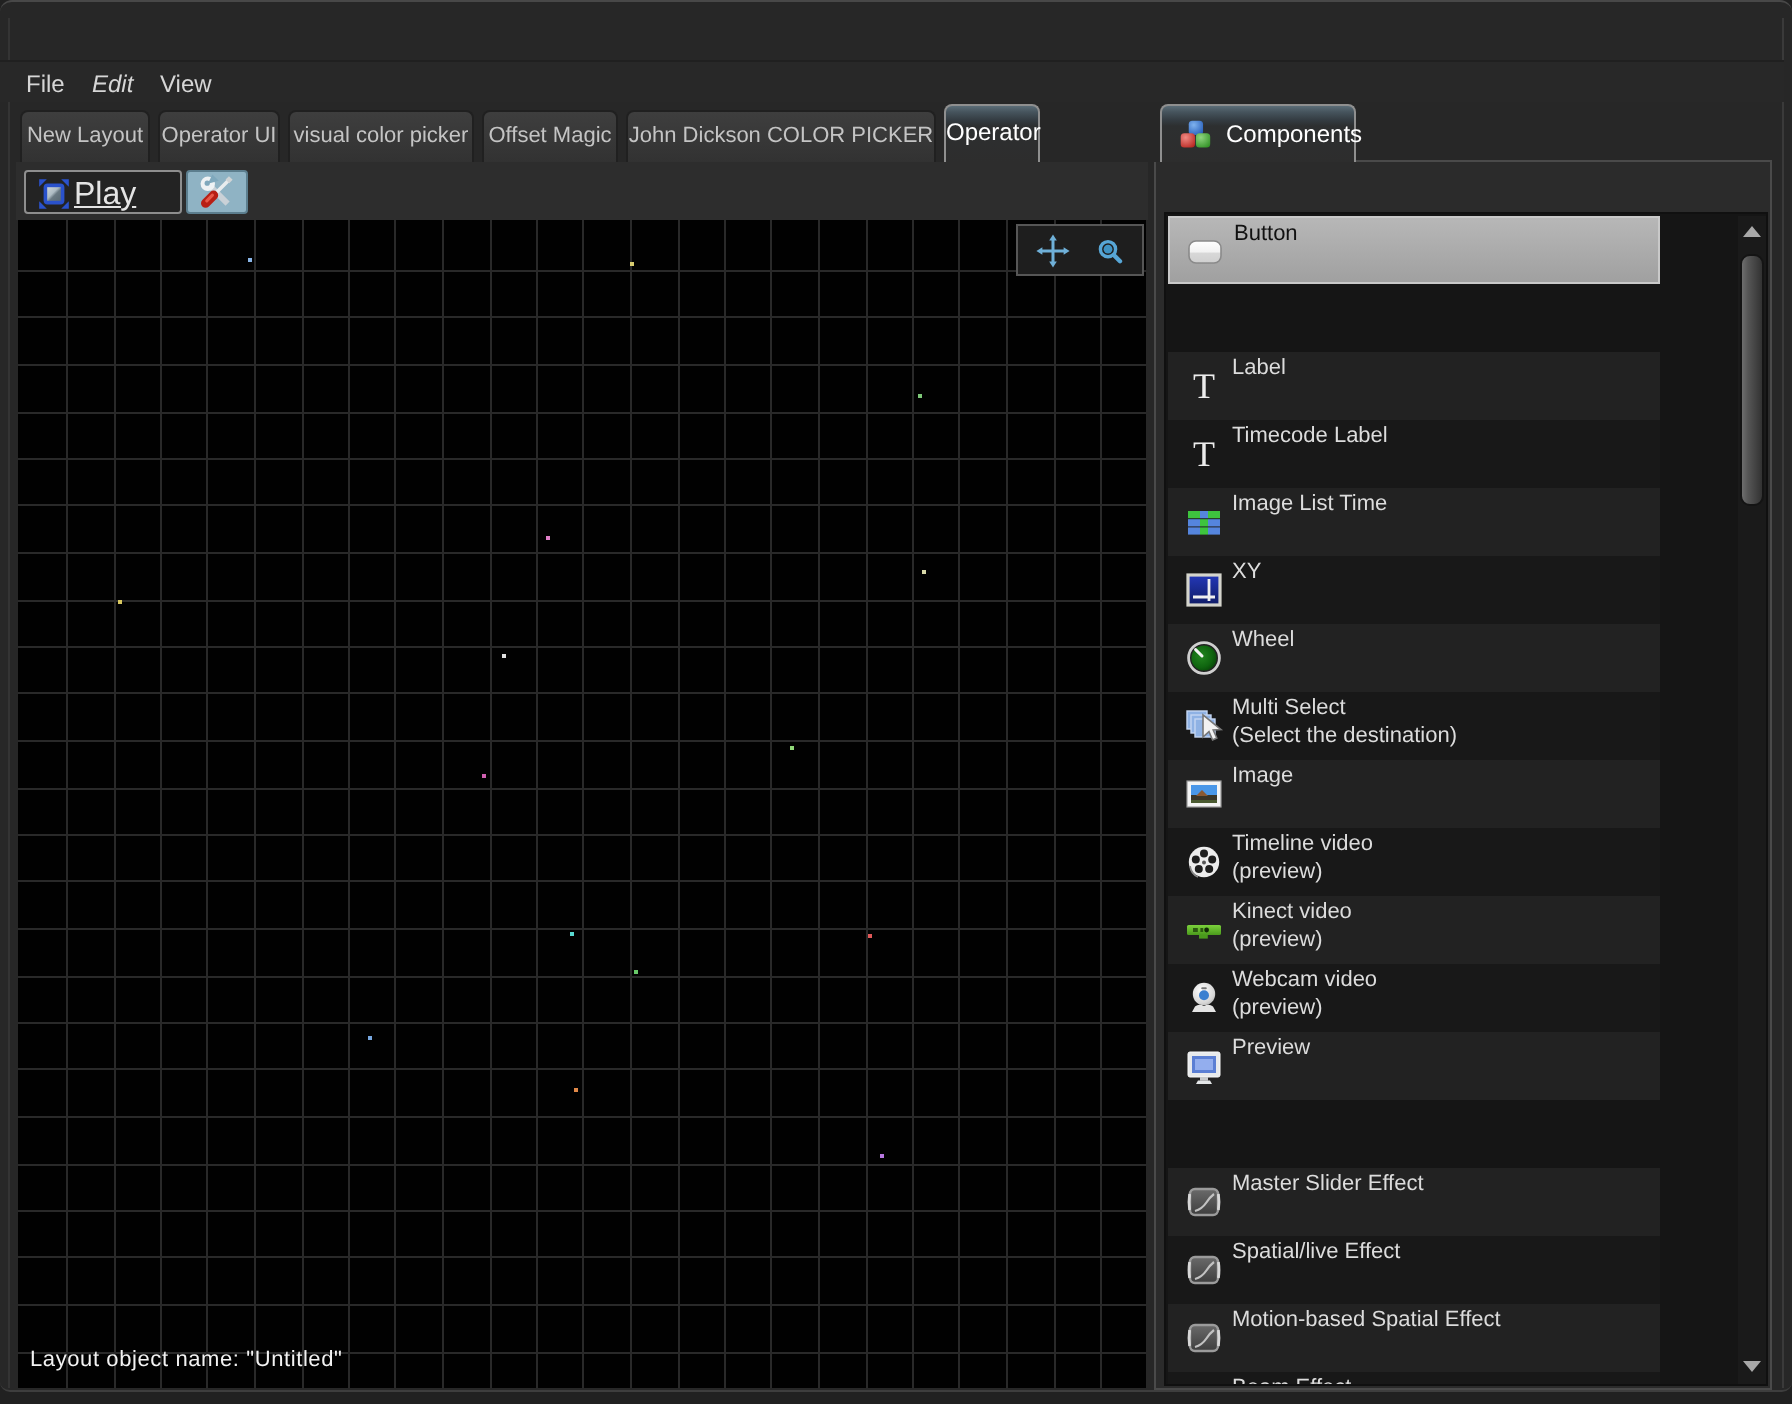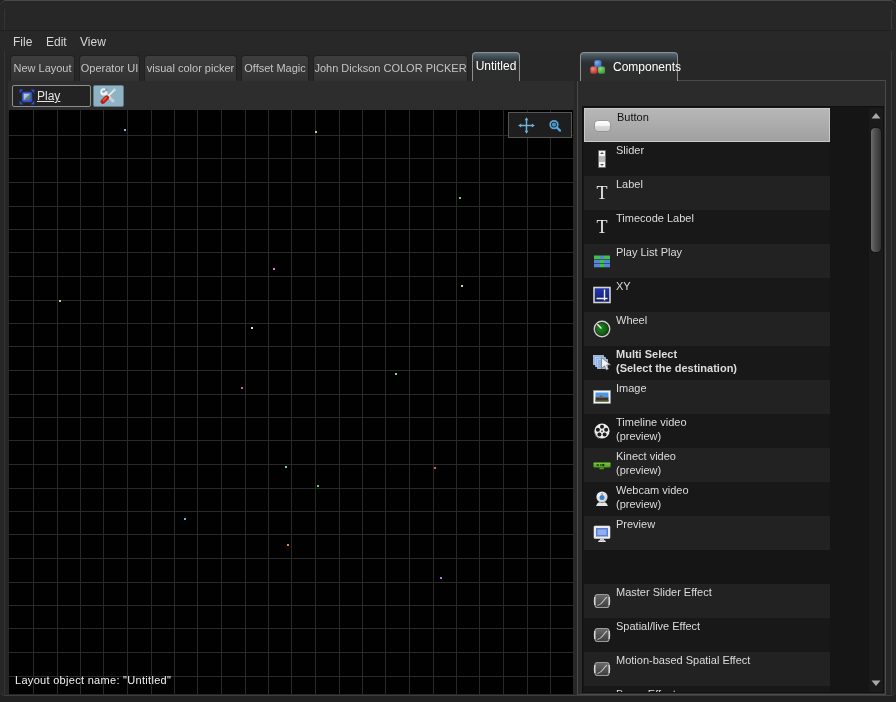--- a/index.html
+++ b/index.html
@@ -25,21 +25,21 @@
   .tab { position:absolute; top:54px; height:26px; background:linear-gradient(#3e3e3e,#323232);
     border:1px solid #202020; border-bottom:none; border-radius:4px 4px 0 0;
     color:#c4c4c4; font-size:11px; text-align:center; line-height:24px; }
   .atab { position:absolute; background:linear-gradient(180deg, #5b6d78 0px, #46545d 3px, #343c42 7px, #2d2f30 10px, #2d2d2d 100%);
     border:1px solid #8f8f8f; border-bottom:none; border-radius:4px 4px 0 0;
     color:#fff; font-size:12px; }
   
   #toolbar { position:absolute; left:8px; top:80px; width:566px; height:29px; background:#2d2d2d; }
   #playbtn { position:absolute; left:4px; top:4px; width:79px; height:22px; background:#232323;
     border:1px solid #8e8e8e; border-radius:2px; }
-  #playbtn span { position:absolute; left:24px; top:3px; font-size:12px; color:#e4e4e4;text-decoration:underline; }
+  #playbtn span { position:absolute; left:24px; top:3px; font-size:16px; color:#e4e4e4;text-decoration:underline; }
   #toolsbtn { position:absolute; left:85px; top:4px; width:31px; height:22px;
     background:#8fb3c4; border:1px solid #5c7e8e; border-radius:2px; }
   
   #canvas { position:absolute; left:9px; top:109px; width:564px; height:584px; background:#010101; }
   .dot { position:absolute; width:2px; height:2px; }
   #navpanel { position:absolute; left:499px; top:2px; width:64px; height:26px;
     background:#1e1e1e; border:1px solid #565656; }
   #lotext { position:absolute; left:6px; top:564px; font-size:11px; color:#f2f2f2; letter-spacing:0.3px; }
   
   #pframe { position:absolute; left:577px; top:80px; width:309px; height:614px;
@@ -63,29 +63,29 @@
   #sthumb { position:absolute; left:1px; top:19px; width:12px; height:126px; border-radius:5px;
     background:linear-gradient(to right,#6e6e6e,#565656 30%,#323232); border:1px solid #141414; }
 </style>
 </head>
 <body>
 <div id="win">
   <div class="abs" style="left:4px;top:8px;width:1px;height:685px;background:#343434;"></div>
   <div class="abs" style="left:891px;top:8px;width:1px;height:685px;background:#3a3a3a;"></div>
   <div id="menu">
     <span class="mi" style="left:13px;">File</span>
-    <span class="mi" style="left:46px;">Edit</span>
+    <span class="mi" style="left:46px;font-style:italic;">Edit</span>
     <span class="mi" style="left:80px;">View</span>
   </div>
   <div class="tab" style="left:10px;  width:65px;text-align:center;">New Layout</div>
   <div class="tab" style="left:79px;  width:61px;">Operator UI</div>
   <div class="tab" style="left:144px; width:93px;">visual color picker</div>
   <div class="tab" style="left:241px; width:68px;">Offset Magic</div>
   <div class="tab" style="left:313px; width:155px;">John Dickson COLOR PICKER</div>
-  <div class="atab" style="left:472px; top:51px; width:48px; height:29px; text-align:center; line-height:27px;">Untitled</div>
+  <div class="atab" style="left:472px; top:51px; width:48px; height:29px; text-align:center; line-height:27px;">Operator</div>
   <div id="toolbar">
     <div id="playbtn">
       <svg style="position:absolute;left:6px;top:3px;" width="16" height="16" viewBox="0 0 16 16">
         <defs>
             <linearGradient id="gpi" x1="0" y1="0" x2="1" y2="1">
         <stop offset="0" stop-color="#cdd4d9"></stop>
               <stop offset="0.42" stop-color="#aebcc4"></stop>
         <stop offset="0.58" stop-color="#687882"></stop>
               <stop offset="1" stop-color="#5a6a74"></stop>
             </linearGradient>
@@ -183,29 +183,20 @@
               <stop offset="0" stop-color="#ffffff"></stop>
               <stop offset="0.5" stop-color="#f2f2f2"></stop>
               <stop offset="0.55" stop-color="#d8d8d8"></stop>
               <stop offset="1" stop-color="#cfcfcf"></stop>
             </linearGradient>
           </defs>
           <rect x="1.5" y="4.5" width="16" height="11" rx="3.5" fill="url(#gb)" stroke="#8a8a8a" stroke-width="0.8"></rect>
         </svg>
         <div class="rtx">Button</div>
       </div>
-<div class="row rd" style="top:35px;">
-        <svg class="ric" width="20" height="20" viewBox="0 0 20 20">
-          <rect x="6.5" y="1.5" width="7" height="17" fill="#f4f4f4" stroke="#666" stroke-width="0.7"></rect>
-          <rect x="7" y="7" width="6" height="6" fill="#b9b9b9"></rect>
-          <path d="M8 5 L12 5 L10 3 Z" fill="#555"></path>
-          <path d="M8 15 L12 15 L10 17 Z" fill="#555"></path>
-        </svg>
-        <div class="rtx">Slider</div>
-      </div>
 <div class="row rl" style="top:69px;">
         <svg class="ric" width="20" height="20" viewBox="0 0 20 20">
           <text x="10" y="16" font-family="Liberation Serif, serif" font-size="18" fill="#ececec" text-anchor="middle">T</text>
         </svg>
         <div class="rtx">Label</div>
       </div>
 <div class="row rd" style="top:103px;">
         <svg class="ric" width="20" height="20" viewBox="0 0 20 20">
           <text x="10" y="16" font-family="Liberation Serif, serif" font-size="18" fill="#ececec" text-anchor="middle">T</text>
         </svg>
@@ -216,21 +207,21 @@
           <rect x="2" y="4.5" width="6" height="3.6" fill="#3ec43e"></rect>
           <rect x="8" y="4.5" width="4" height="3.6" fill="#5585dd"></rect>
           <rect x="12" y="4.5" width="6" height="3.6" fill="#3ec43e"></rect>
           <rect x="2" y="8.6" width="6" height="3.6" fill="#5585dd"></rect>
           <rect x="8" y="8.6" width="4" height="3.6" fill="#3ec43e"></rect>
           <rect x="12" y="8.6" width="6" height="3.6" fill="#5585dd"></rect>
           <rect x="2" y="12.7" width="6" height="3.6" fill="#5585dd"></rect>
           <rect x="8" y="12.7" width="4" height="3.6" fill="#3ec43e"></rect>
           <rect x="12" y="12.7" width="6" height="3.6" fill="#5585dd"></rect>
         </svg>
-        <div class="rtx">Play List Play</div>
+        <div class="rtx">Image List Time</div>
       </div>
 <div class="row rd" style="top:171px;">
         <svg class="ric" width="20" height="20" viewBox="0 0 20 20">
           <defs>
             <linearGradient id="gxy" x1="0" y1="0" x2="0" y2="1">
               <stop offset="0" stop-color="#2438b8"></stop>
               <stop offset="1" stop-color="#101c66"></stop>
             </linearGradient>
           </defs>
           <rect x="2" y="2.5" width="16" height="15" fill="url(#gxy)" stroke="#d4d4cc" stroke-width="1.6"></rect>
@@ -246,21 +237,21 @@
               <stop offset="0.6" stop-color="#0f650f"></stop>
               <stop offset="1" stop-color="#063806"></stop>
             </radialGradient>
           </defs>
           <circle cx="10" cy="10" r="7.7" fill="none" stroke="#cfcfcf" stroke-width="1.4"></circle>
           <circle cx="10" cy="10" r="6.3" fill="url(#gw)"></circle>
           <path d="M5.8 5.8 L9 9" stroke="#f4f4f4" stroke-width="1.5" stroke-linecap="round"></path>
         </svg>
         <div class="rtx">Wheel</div>
       </div>
-<div class="row rd" style="top:239px;font-weight:bold;">
+<div class="row rd" style="top:239px;">
         <svg class="ric" width="20" height="20" viewBox="0 0 20 20">
           <g fill="#8fb2e4" stroke="#c4d6f2" stroke-width="0.7">
             <rect x="1.5" y="2.5" width="10" height="9"></rect>
             <rect x="3.5" y="4.5" width="10" height="9"></rect>
             <rect x="5.5" y="6.5" width="10" height="9"></rect>
           </g>
           <path d="M9.5 4.5 L9.5 15.5 L12.5 12.8 L14.3 17 L16.4 16 L14.6 12 L18.5 11.8 Z" fill="#f2f2f2" stroke="#777" stroke-width="0.8"></path>
         </svg>
         <div class="rtx">Multi Select<br>(Select the destination)</div>
       </div>

